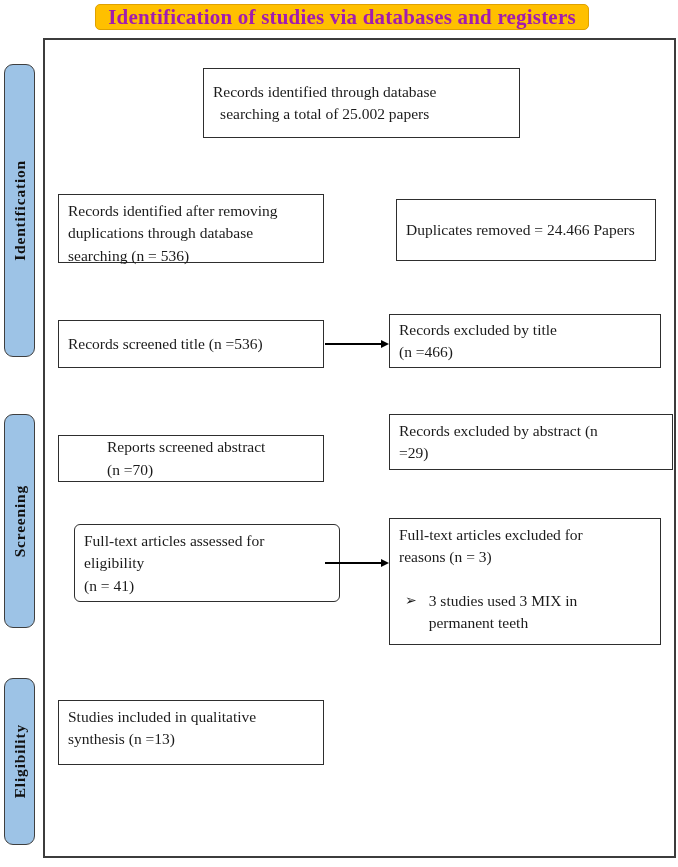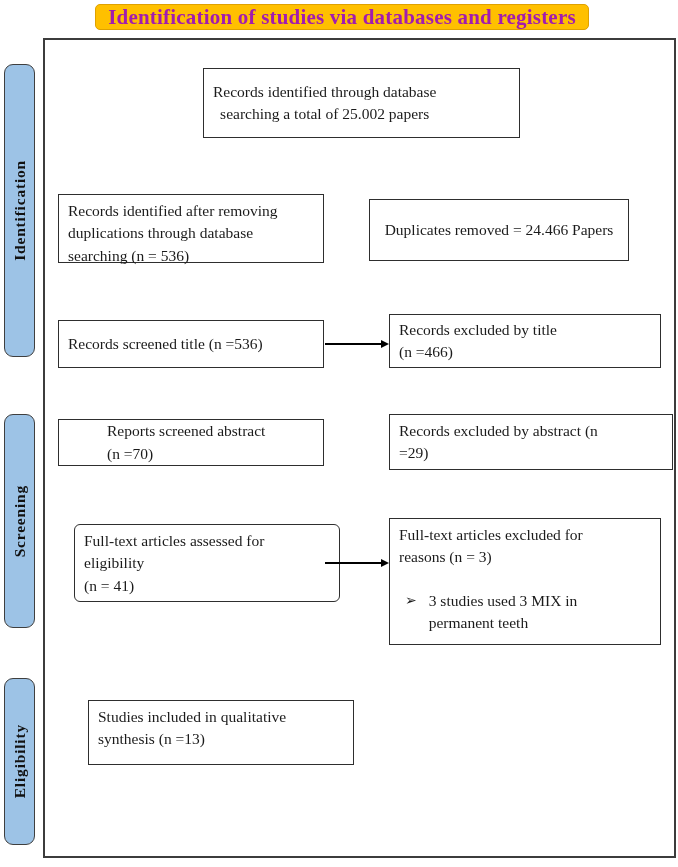--- a/index.html
+++ b/index.html
@@ -54,28 +54,28 @@
     display: flex;
   }
   .box .box-text { white-space: pre-line; }
   .center-xy { align-items: center; text-align: center; }
   .center-y  { align-items: center; }
   .top-left  { align-items: flex-start; }
   .col { flex-direction: column; align-items: flex-start; }
 
   .box-records-identified     { left: 203px; top: 68px;  width: 317px; height: 70px; }
   .box-records-after-dedup    { left: 58px;  top: 194px; width: 266px; height: 69px; }
-  .box-duplicates-removed     { left: 369px; top: 199px; width: 260px; height: 62px; justify-content: center; }
+  .box-duplicates-removed     { left: 396px; top: 199px; width: 260px; height: 62px; }
   .box-screened-title         { left: 58px;  top: 320px; width: 266px; height: 48px; }
   .box-excluded-title         { left: 389px; top: 314px; width: 272px; height: 54px; }
-  .box-screened-abstract      { left: 58px;  top: 419px; width: 266px; height: 47px; padding-left: 48px; }
+  .box-screened-abstract      { left: 58px;  top: 435px; width: 266px; height: 47px; padding-left: 48px; }
   .box-excluded-abstract      { left: 389px; top: 414px; width: 284px; height: 56px; }
   .box-fulltext-assessed      { left: 74px;  top: 524px; width: 266px; height: 78px; border-radius: 6px; }
   .box-fulltext-excluded      { left: 389px; top: 518px; width: 272px; height: 127px; }
-  .box-studies-included       { left: 58px;  top: 700px; width: 266px; height: 65px; margin-left: 30px; }
+  .box-studies-included       { left: 58px;  top: 700px; width: 266px; height: 65px; }
 
   .bullet-row {
     display: flex; margin-top: 21px; padding-left: 6px;
   }
   .bullet-marker { flex: 0 0 auto; margin-right: 12px; font-size: 14px; line-height: 1.6; }
   .bullet-text { white-space: pre-line; }
 
   .arrow {
     position: absolute; display: flex; align-items: center;
     height: 12px;

